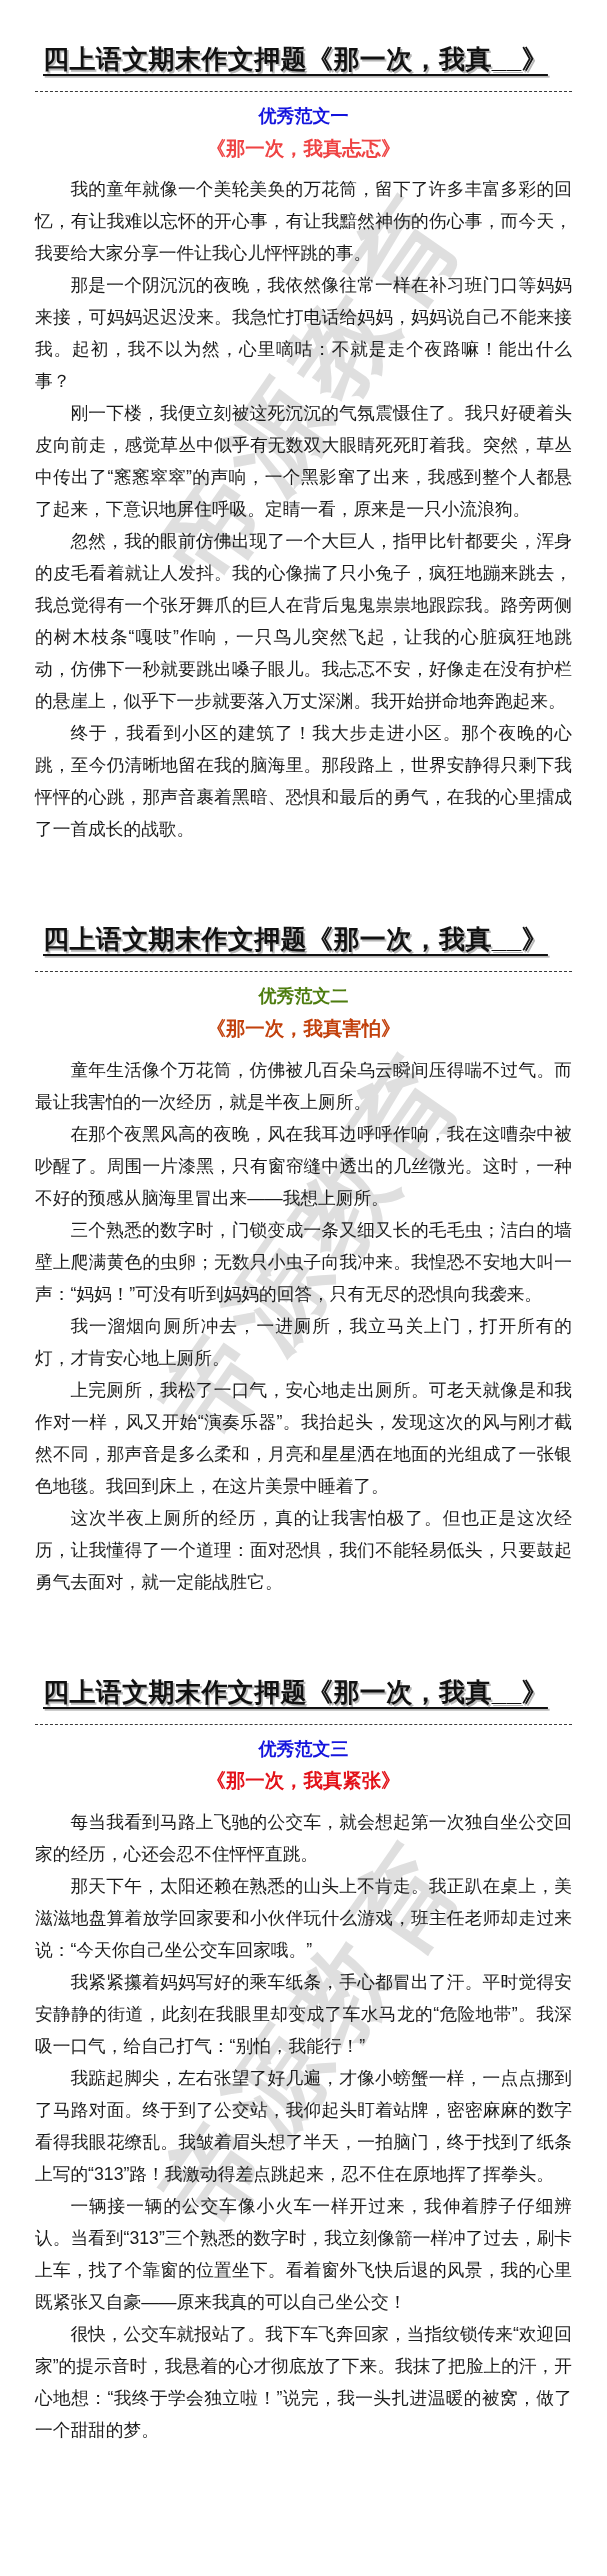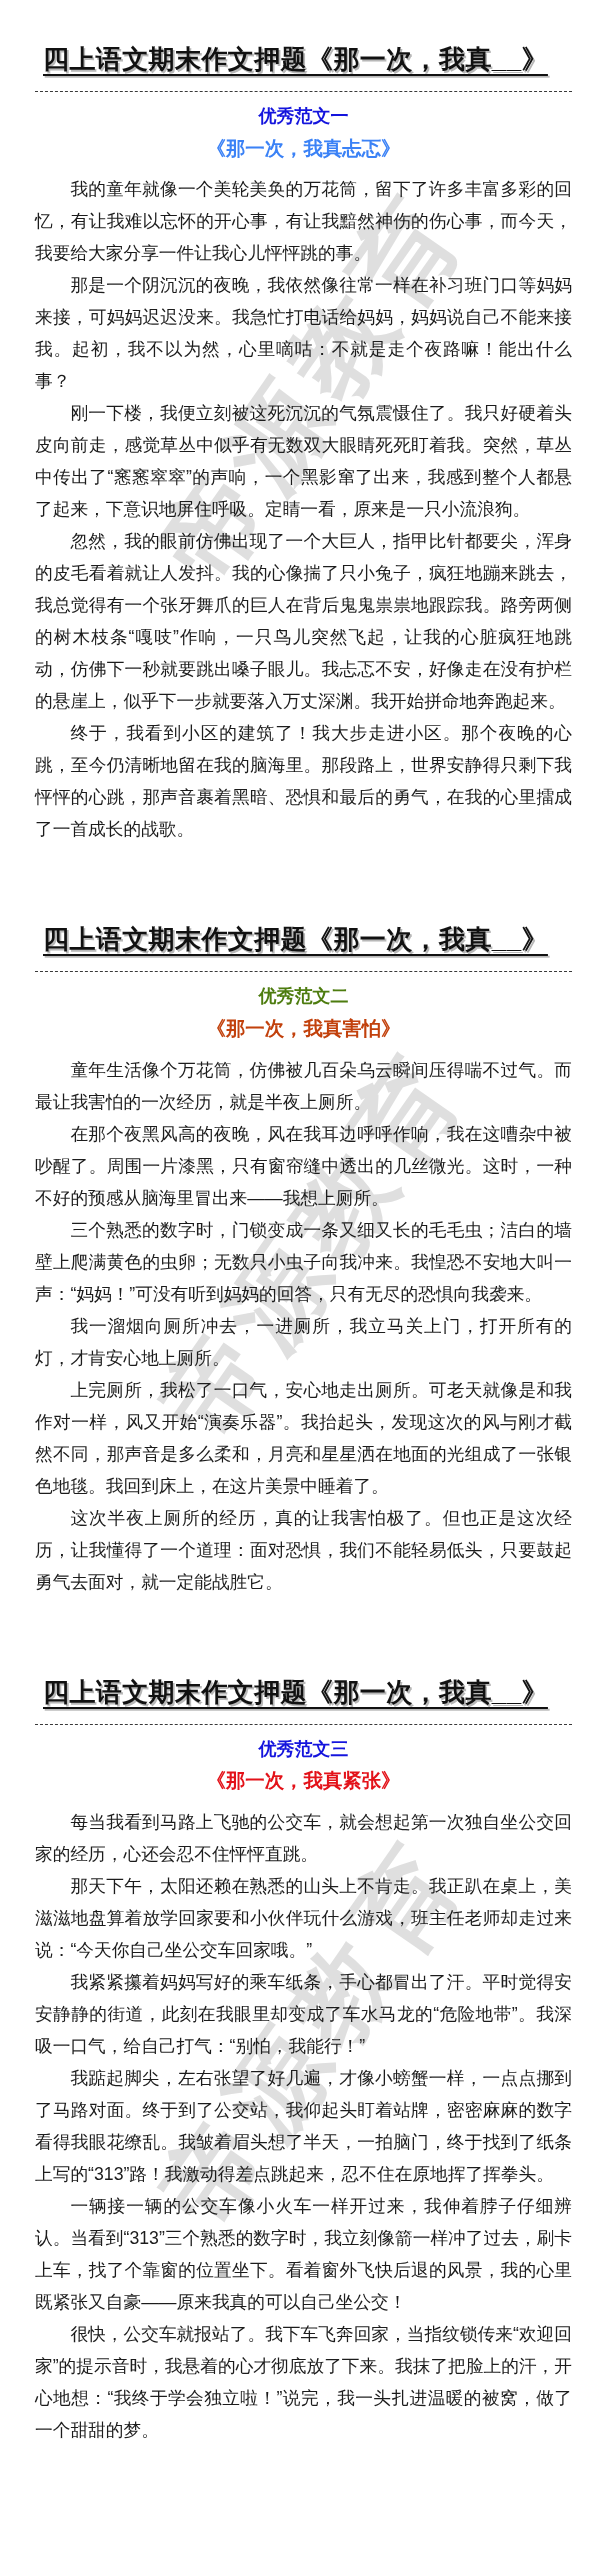--- a/index.html
+++ b/index.html
@@ -85,21 +85,21 @@
 
 <div class="page">
 
   <div class="section first">
     <div class="watermark">帝源教育</div>
     <div class="content">
       <div class="title-wrap">
         <h1 class="sec-title">四上语文期末作文押题《那一次，我真__》</h1>
       </div>
       <div class="essay-label" style="color:#1414dd">优秀范文一</div>
-      <div class="essay-subtitle" style="color:#3b82f6">《那一次，我真忐忑》</div>
+      <div class="essay-subtitle" style="color:#ef4444">《那一次，我真忐忑》</div>
       <div class="essay-body">
         <p>我的童年就像一个美轮美奂的万花筒，留下了许多丰富多彩的回忆，有让我难以忘怀的开心事，有让我黯然神伤的伤心事，而今天，我要给大家分享一件让我心儿怦怦跳的事。</p>
         <p>那是一个阴沉沉的夜晚，我依然像往常一样在补习班门口等妈妈来接，可妈妈迟迟没来。我急忙打电话给妈妈，妈妈说自己不能来接我。起初，我不以为然，心里嘀咕：不就是走个夜路嘛！能出什么事？</p>
         <p>刚一下楼，我便立刻被这死沉沉的气氛震慑住了。我只好硬着头皮向前走，感觉草丛中似乎有无数双大眼睛死死盯着我。突然，草丛中传出了“窸窸窣窣”的声响，一个黑影窜了出来，我感到整个人都悬了起来，下意识地屏住呼吸。定睛一看，原来是一只小流浪狗。</p>
         <p>忽然，我的眼前仿佛出现了一个大巨人，指甲比针都要尖，浑身的皮毛看着就让人发抖。我的心像揣了只小兔子，疯狂地蹦来跳去，我总觉得有一个张牙舞爪的巨人在背后鬼鬼祟祟地跟踪我。路旁两侧的树木枝条“嘎吱”作响，一只鸟儿突然飞起，让我的心脏疯狂地跳动，仿佛下一秒就要跳出嗓子眼儿。我忐忑不安，好像走在没有护栏的悬崖上，似乎下一步就要落入万丈深渊。我开始拼命地奔跑起来。</p>
         <p>终于，我看到小区的建筑了！我大步走进小区。那个夜晚的心跳，至今仍清晰地留在我的脑海里。那段路上，世界安静得只剩下我怦怦的心跳，那声音裹着黑暗、恐惧和最后的勇气，在我的心里擂成了一首成长的战歌。</p>
       </div>
     </div>
   </div>
 

